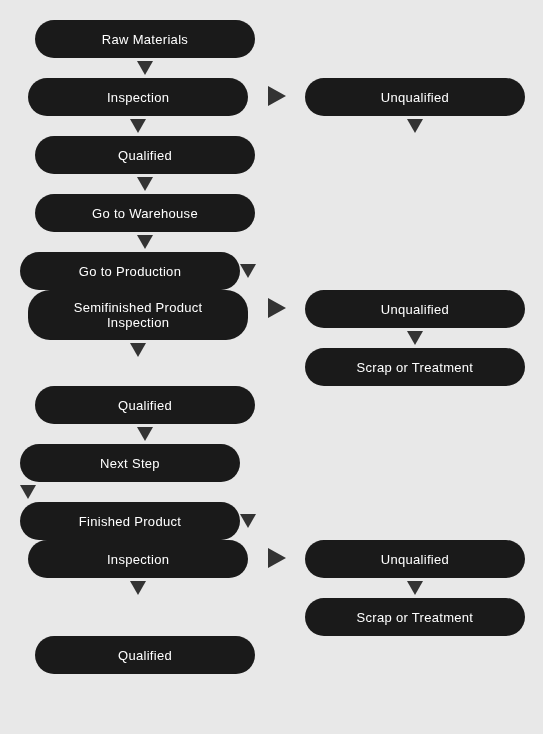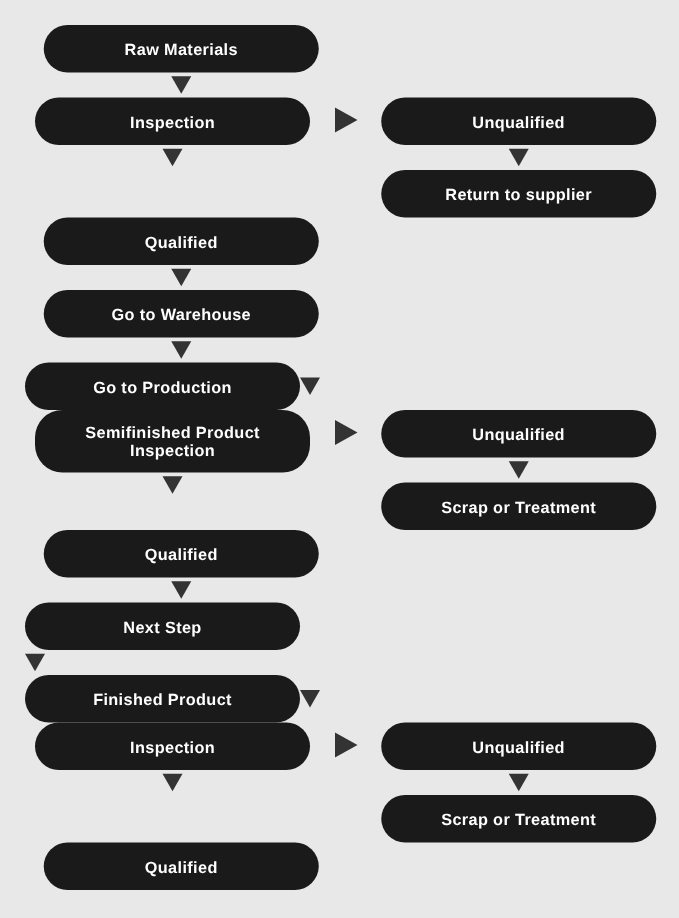--- a/index.html
+++ b/index.html
@@ -13,21 +13,21 @@
       align-items: flex-start;
       padding: 10px 0;
     }
     .node {
       background: #1a1a1a;
       color: #ffffff;
       border-radius: 22px;
       padding: 10px 16px;
       text-align: center;
       font-size: 13px;
-      font-weight: 700;
+      font-weight: 400;
       width: 220px;
       min-height: 38px;
       display: flex;
       align-items: center;
       justify-content: center;
       letter-spacing: 0.3px;
     }
     .arrow-down {
       width: 0;
       height: 0;
@@ -64,21 +64,20 @@
     <div style="display:flex; flex-direction:column; align-items:center; width:250px; margin-left:10px;">
       <div class="node">Inspection</div>
       <div class="arrow-down"></div>
     </div>
     <div style="width:43px; display:flex; align-items:center; justify-content:center; padding-top:8px;">
       <div class="arrow-right"></div>
     </div>
     <div style="display:flex; flex-direction:column; align-items:center; width:250px;">
       <div class="node">Unqualified</div>
       <div class="arrow-down"></div>
-      <div class="node">Return to supplier</div>
     </div>
   </div>
 
   <div style="display:flex; flex-direction:column; align-items:center; width:250px; margin-left:10px;">
     <div class="node">Qualified</div>
     <div class="arrow-down"></div>
   </div>
 
   <div style="display:flex; flex-direction:column; align-items:center; width:250px; margin-left:10px;">
     <div class="node">Go to Warehouse</div>

